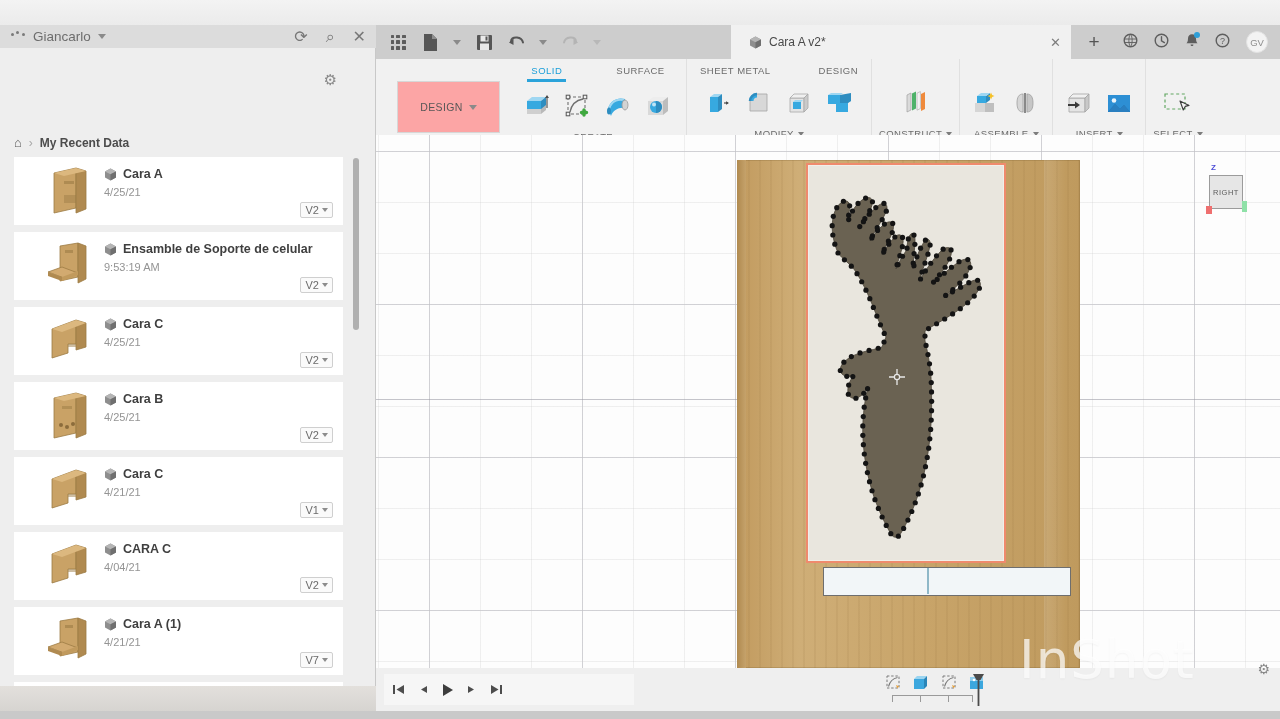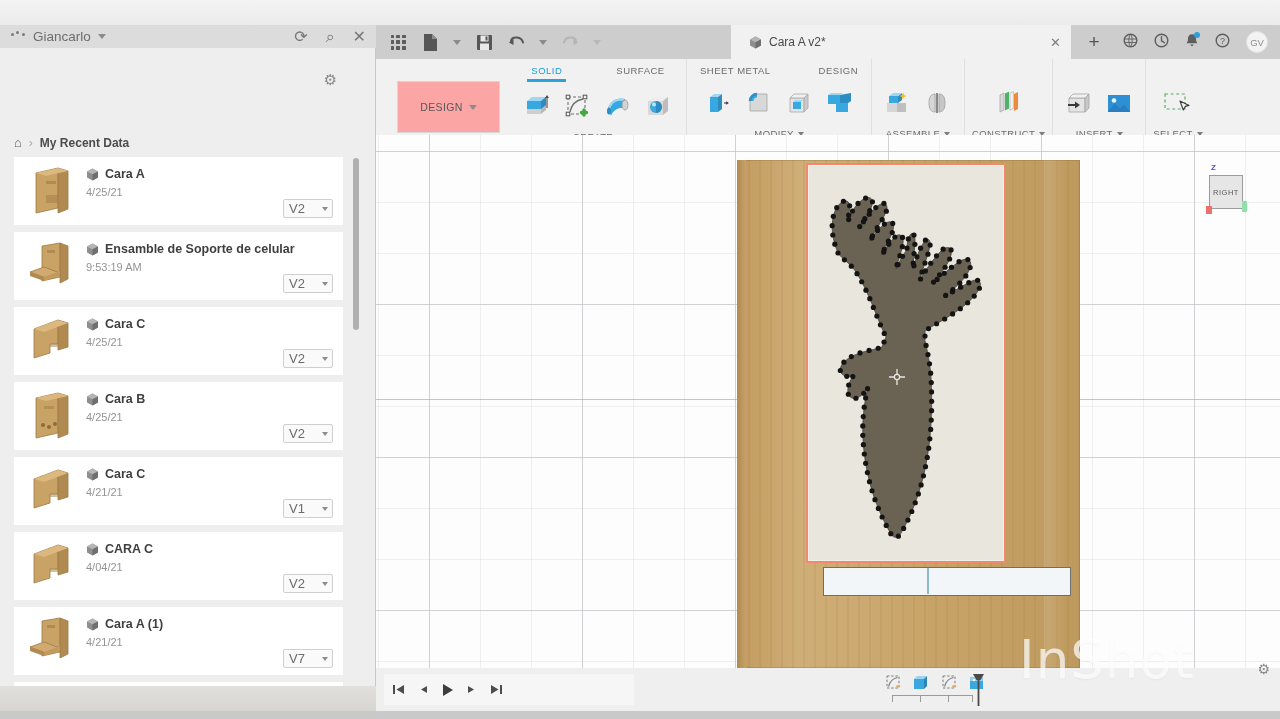--- a/index.html
+++ b/index.html
@@ -44,32 +44,32 @@
   .dp-crumb { position:absolute; left:14px; top:110px; display:flex;
               align-items:center; gap:7px; font-size:12px; color:#4c4c4c;
               font-weight:bold; }
   .home-ico { color:#5a5a5a; font-size:13px; }
   .crumb-sep { color:#a9a9a9; font-weight:normal; font-size:12px;}
 
   .dp-list { position:absolute; left:14px; top:132px; width:336px;
              height:554px; overflow:hidden; }
   .dp-card { position:relative; width:329px; height:68px; background:#ffffff;
              margin-bottom:7px; display:flex; align-items:flex-start;
-             padding:8px 10px; cursor:pointer; }
+             padding:8px 28px; cursor:pointer; }
   .dp-thumb { width:58px; height:52px; flex:0 0 58px; position:relative; }
   .dp-thumb svg { width:58px; height:52px; display:block; }
   .dp-meta { margin-left:4px; padding-top:2px; }
   .dp-title { font-size:12.5px; color:#3f3f3f; font-weight:bold;
               display:flex; align-items:center; gap:6px; line-height:14px;
               white-space:nowrap; }
   .cube-ico { width:13px; height:13px; display:inline-block; }
   .dp-date { font-size:11px; color:#949494; margin-top:5px; }
   .dp-ver { position:absolute; right:10px; bottom:7px; border:1px solid #cfcfcf;
-            border-radius:2px; background:#fafafa; font-size:13px; color:#6b6b6b;
-            padding:1px 4px 1px 5px; display:flex; align-items:center; gap:17px;
+            border-radius:2px; background:#fafafa; font-size:11px; color:#6b6b6b;
+            padding:1px 4px 1px 5px; display:flex; align-items:center; gap:3px;
             cursor:pointer; }
   .ver-caret { width:0;height:0;border-left:3px solid transparent;
                border-right:3px solid transparent;border-top:4px solid #8c8c8c; }
 
   .dp-scroll-track { position:absolute; right:16px; top:133px; width:6px;
                      height:553px; background:transparent; }
   .dp-scroll-thumb { position:absolute; top:0; left:0; width:6px; height:172px;
                      background:#b0b0b0; border-radius:3px; cursor:pointer; }
 
   
@@ -680,56 +680,56 @@
             <span>MODIFY</span>
             <span class="foot-caret"></span>
           </div>
         </div>
 
         <div class="wsgroup">
           <div class="ws-tab" style="visibility:hidden">.</div>
           <div class="ws-icons">
             <div class="tool">
               <svg width="30" height="30" viewBox="0 0 30 30">
+                  <path d="M6 6l4-2v17l-4 2z" fill="#dadada" stroke="#a0a0a0" stroke-width=".7"></path>
+                  <path d="M11 4.5l4-2v17l-4 2z" fill="#4fb26a"></path>
+                  <path d="M20 5l4-2v17l-4 2z" fill="#ef8a3c"></path>
+                  <path d="M16 4.2l3.4-1.7v17L16 21.2z" fill="#f2f2f2" stroke="#b0b0b0" stroke-width=".7"></path>
+                </svg>
+            </div>
+          </div>
+          <div class="ws-foot">
+            <span>CONSTRUCT</span>
+            <span class="foot-caret"></span>
+          </div>
+        </div>
+
+        <div class="wsgroup">
+          <div class="ws-tab" style="visibility:hidden">.</div>
+          <div class="ws-icons">
+            <div class="tool">
+              <svg width="30" height="30" viewBox="0 0 30 30">
                   <path d="M4 14h10v9H4z" fill="#d6d6d6"></path>
                   <path d="M14 14h9v9h-9z" fill="#bfbfbf"></path>
                   <path d="M6 7h9v7H6z" fill="#37a9e0"></path>
                   <path d="M15 7l4-3v7l-4 3z" fill="#2e8dc0"></path>
                   <path d="M6 7l4-3h9l-4 3z" fill="#9fd7f2"></path>
                   <path d="M20 3.5l1.1 2.4 2.4 1.1-2.4 1.1L20 10.5l-1.1-2.4L16.5 7l2.4-1.1z" fill="#f5c026"></path>
                 </svg>
             </div>
             <div class="tool">
               <svg width="30" height="30" viewBox="0 0 30 30">
                   <path d="M12 5c-4 0-6 3-6 9s2 9 6 9V5z" fill="#d6d6d6" stroke="#9e9e9e" stroke-width=".8"></path>
                   <path d="M16 5c4 0 6 3 6 9s-2 9-6 9V5z" fill="#c6c6c6" stroke="#9e9e9e" stroke-width=".8"></path>
                   <path d="M13.4 4v20M14.6 4v20" stroke="#7d7d7d" stroke-width="1"></path>
                 </svg>
             </div>
           </div>
           <div class="ws-foot">
             <span>ASSEMBLE</span>
-            <span class="foot-caret"></span>
-          </div>
-        </div>
-
-        <div class="wsgroup">
-          <div class="ws-tab" style="visibility:hidden">.</div>
-          <div class="ws-icons">
-            <div class="tool">
-              <svg width="30" height="30" viewBox="0 0 30 30">
-                  <path d="M6 6l4-2v17l-4 2z" fill="#dadada" stroke="#a0a0a0" stroke-width=".7"></path>
-                  <path d="M11 4.5l4-2v17l-4 2z" fill="#4fb26a"></path>
-                  <path d="M20 5l4-2v17l-4 2z" fill="#ef8a3c"></path>
-                  <path d="M16 4.2l3.4-1.7v17L16 21.2z" fill="#f2f2f2" stroke="#b0b0b0" stroke-width=".7"></path>
-                </svg>
-            </div>
-          </div>
-          <div class="ws-foot">
-            <span>CONSTRUCT</span>
             <span class="foot-caret"></span>
           </div>
         </div>
 
 
         <div class="wsgroup">
           <div class="ws-tab" style="visibility:hidden">.</div>
           <div class="ws-icons">
             <div class="tool">
               <svg width="30" height="30" viewBox="0 0 30 30">

